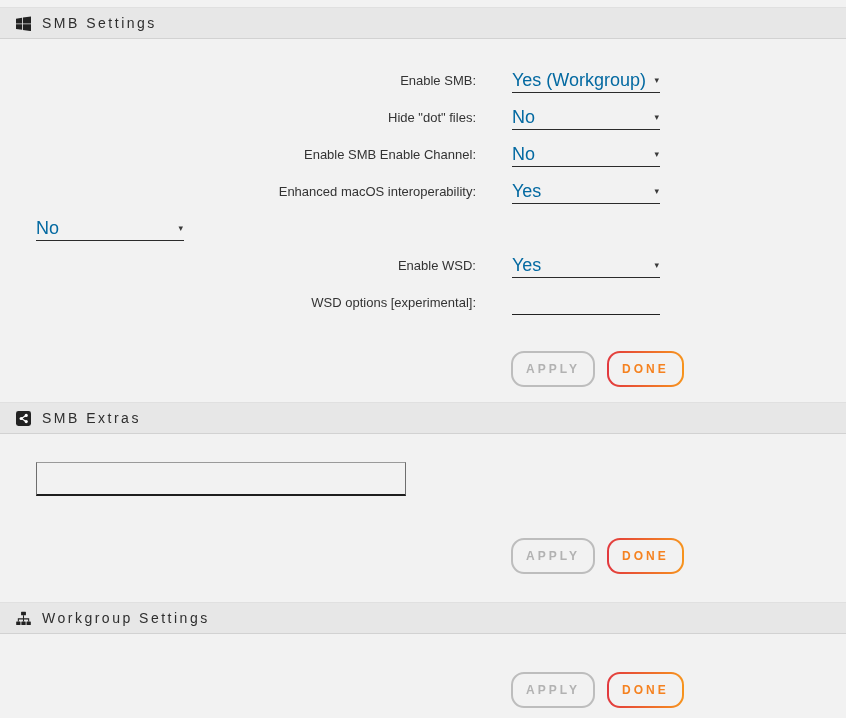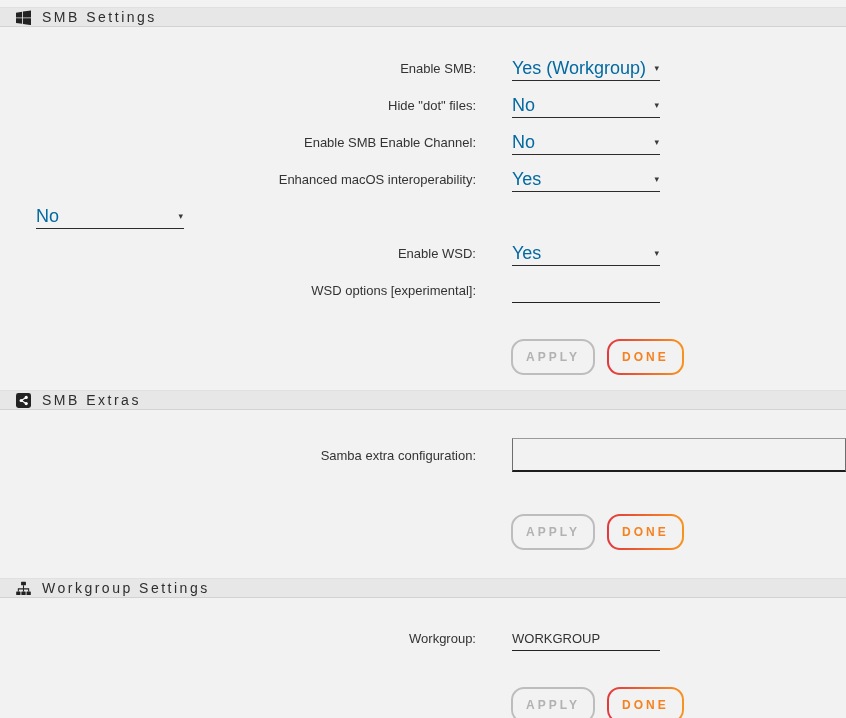--- a/index.html
+++ b/index.html
@@ -1,20 +1,20 @@
 <!DOCTYPE html>
 <html><head>
 <meta charset="utf-8">
 <style>
   html,body{margin:0;padding:0;width:846px;height:718px;overflow:hidden;
     background:#f2f2f2;font-family:"Liberation Sans",sans-serif;}
   *{box-sizing:border-box;}
 
   .section-header{
-    height:20px;background:#e7e7e7;
+    height:32px;background:#e7e7e7;
     border-top:1px solid #e0e0e0;border-bottom:1px solid #d2d2d2;
     display:flex;align-items:center;padding:0 16px;gap:11px;
     font-size:14px;letter-spacing:2.5px;color:#2e2e2e;font-weight:500;
   }
   .section-header .hicon{width:15px;height:15px;display:flex;align-items:center;justify-content:center;flex:0 0 auto;}
   .section-header svg{display:block;width:15px;height:15px;}
 
   #hdr-smb{margin-top:7px;}
   #hdr-extras{margin-top:15px;}
   #hdr-workgroup{margin-top:28px;}
@@ -138,21 +138,20 @@
       <circle cx="10.9" cy="4.7" r="1.7" fill="#fff"></circle>
       <circle cx="5.5" cy="8" r="1.7" fill="#fff"></circle>
       <circle cx="10.9" cy="11.3" r="1.7" fill="#fff"></circle>
     </svg>
   </span>
   <span>SMB Extras</span>
 </div>
 
 <div class="form" id="form-extras">
   <div class="row row-tall">
-    <label class="lbl">Samba extra configuration:</label>
     <textarea class="ctl box" style=""></textarea>
   </div>
   <div class="actions" id="actions-extras">
     <button class="btn apply">APPLY</button>
     <button class="btn done">DONE</button>
   </div>
 </div>
 
 <div class="section-header" id="hdr-workgroup">
   <span class="hicon">
@@ -163,21 +162,17 @@
         <rect x="5.7" y="11.2" width="4.6" height="3.8" rx="0.6"></rect>
         <rect x="11.2" y="11.2" width="4.6" height="3.8" rx="0.6"></rect>
       </g>
       <path fill="none" stroke="#222" stroke-width="1.1" d="M8 4.6v3.2M2.5 11.2V8.4h11v2.8M8 7.8v3.4"></path>
     </svg>
   </span>
   <span>Workgroup Settings</span>
 </div>
 
 <div class="form" id="form-workgroup">
-  <div class="row">
-    <label class="lbl">Workgroup:</label>
-    <input class="ctl line" type="text" value="WORKGROUP" style="">
-  </div>
   <div class="actions">
     <button class="btn apply">APPLY</button>
     <button class="btn done">DONE</button>
   </div>
 </div>
 
 </body></html>

